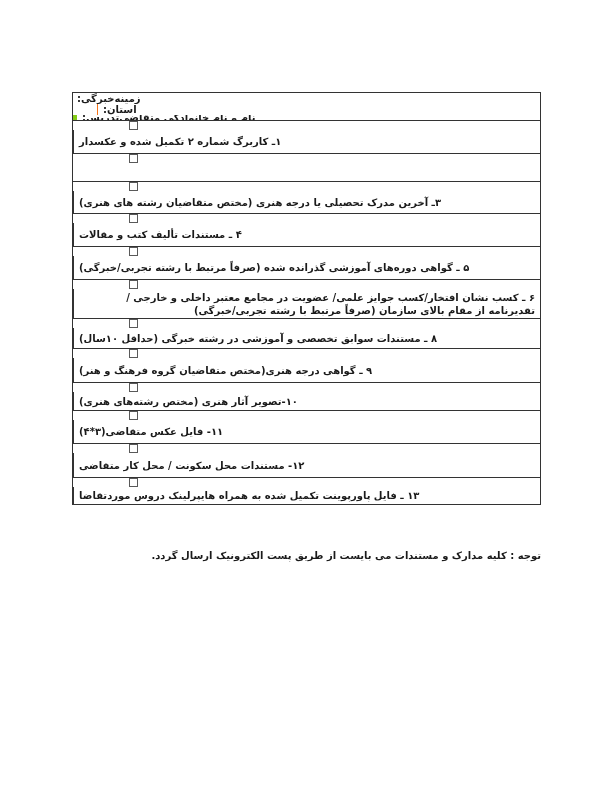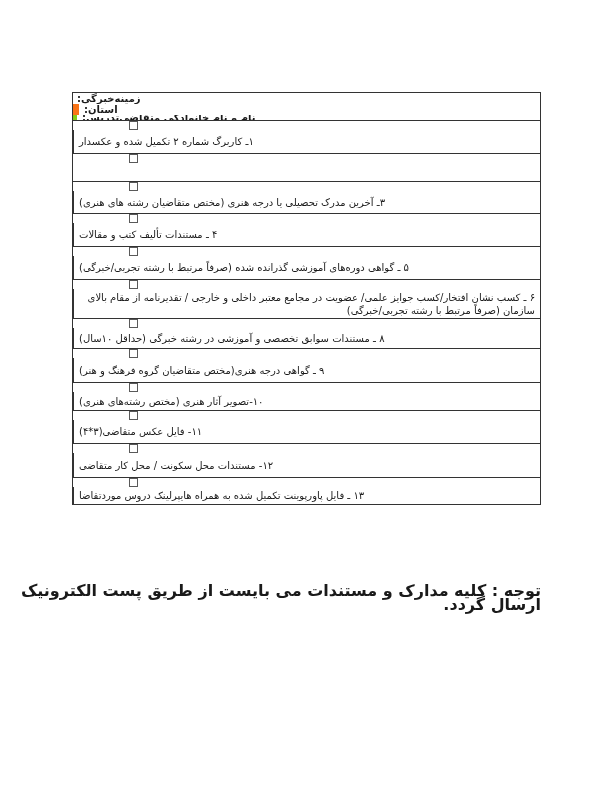--- a/index.html
+++ b/index.html
@@ -13,41 +13,41 @@
     width: 469px;
     border: 1px solid #333;
   }
   .trow { display: flex; border-top: 1px solid #333; flex-direction: column; }
   .trow:first-child { border-top: none; }
 
   .cell { display: flex; align-items: center; overflow: hidden; }
   .cell-check { width: 121px; justify-content: center; }
   .cell-text  { flex: 1; border-left: 1px solid #333; justify-content: flex-end;
                 padding: 2px 5px; direction: rtl; text-align: right;
-                font-size: 10px; line-height: 13px; }
+                font-size: 10px; line-height: 13px; font-weight: bold; }
 
   .header .cell { font-weight: bold; font-size: 10px; direction: rtl; }
   .cell-expertise { width: 121px; justify-content: flex-end; padding: 0 4px; }
-  .cell-province  { width: 135px; border-left: 6px solid #f97316; justify-content: flex-end; padding: 0 5px; }
+  .cell-province  { width: 135px; border-left: 1px solid #f97316; justify-content: flex-end; padding: 0 5px; margin-left: 24px; }
   .cell-name      { flex: 1;  border-left: 4px solid #84cc16; justify-content: flex-end; padding: 0 5px; }
 
   .checkbox {
     display: inline-block;
     width: 9px; height: 9px;
     border: 1px solid #595959;
     background: #ffffff;
   }
 
   .note {
     position: absolute;
-    top: 584px;
+    top: 549px;
     right: 71px;
     direction: rtl;
     text-align: right;
-    font-size: 16px;
+    font-size: 10px;
     font-weight: bold;
     line-height: 14px;
   }
 </style>
 </head>
 <body>
 
 <div class="doc-table">
 
   <div class="trow header" style="height:27px">

